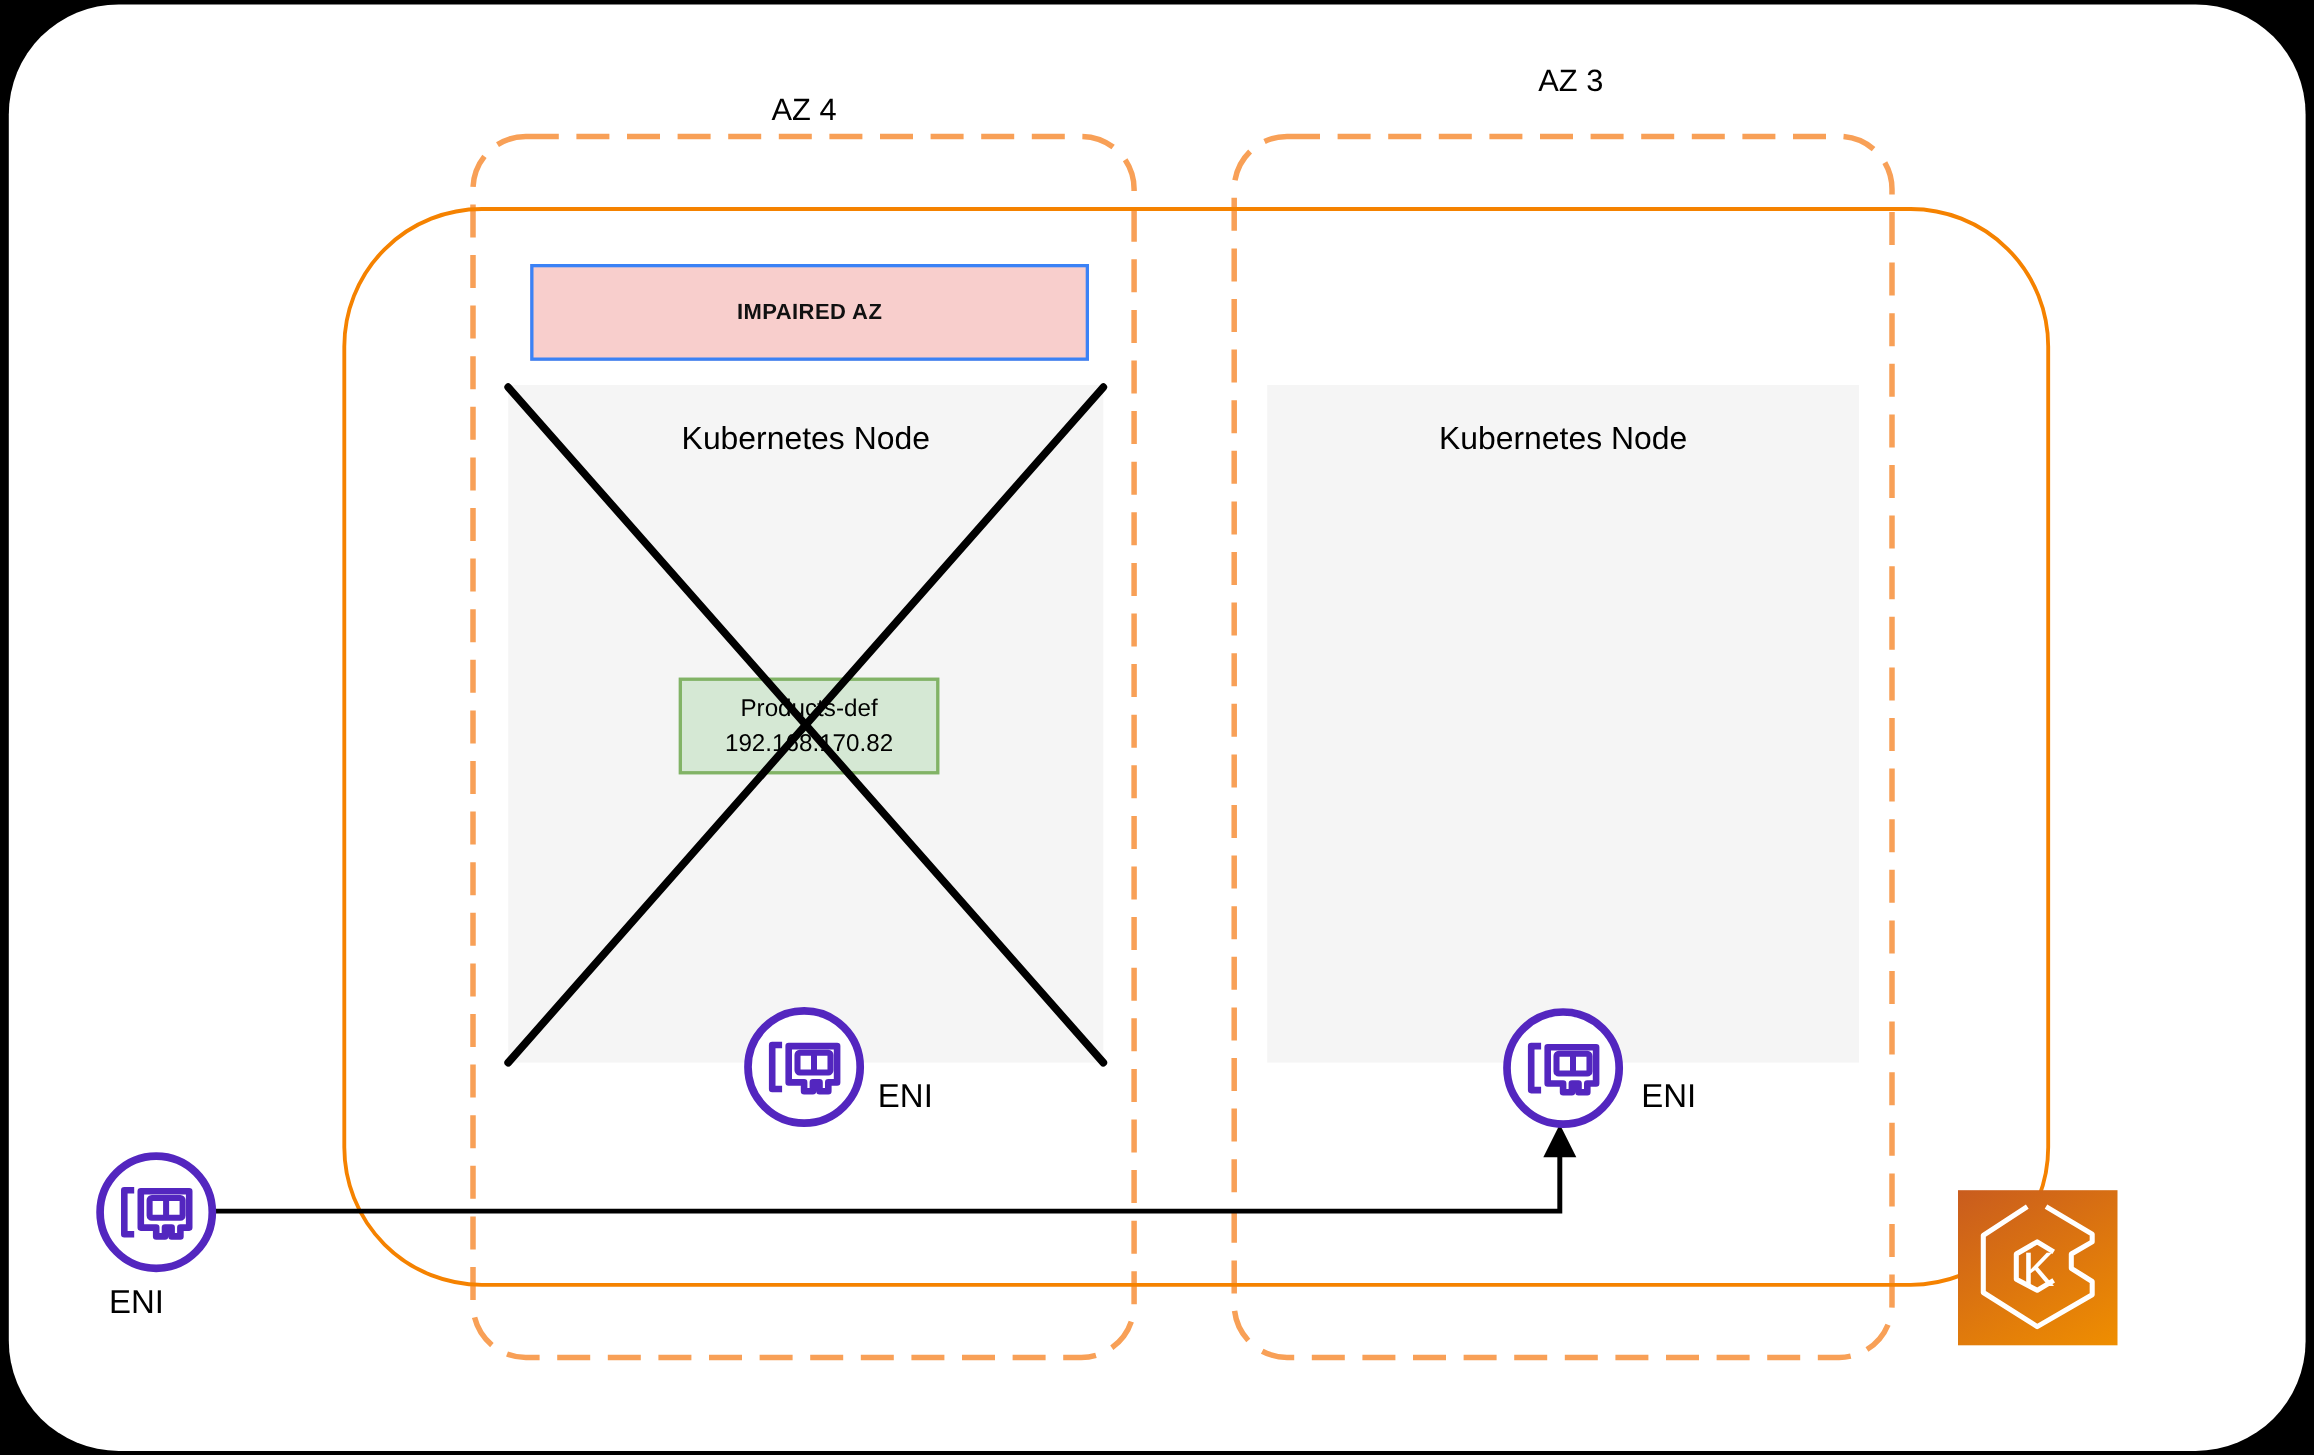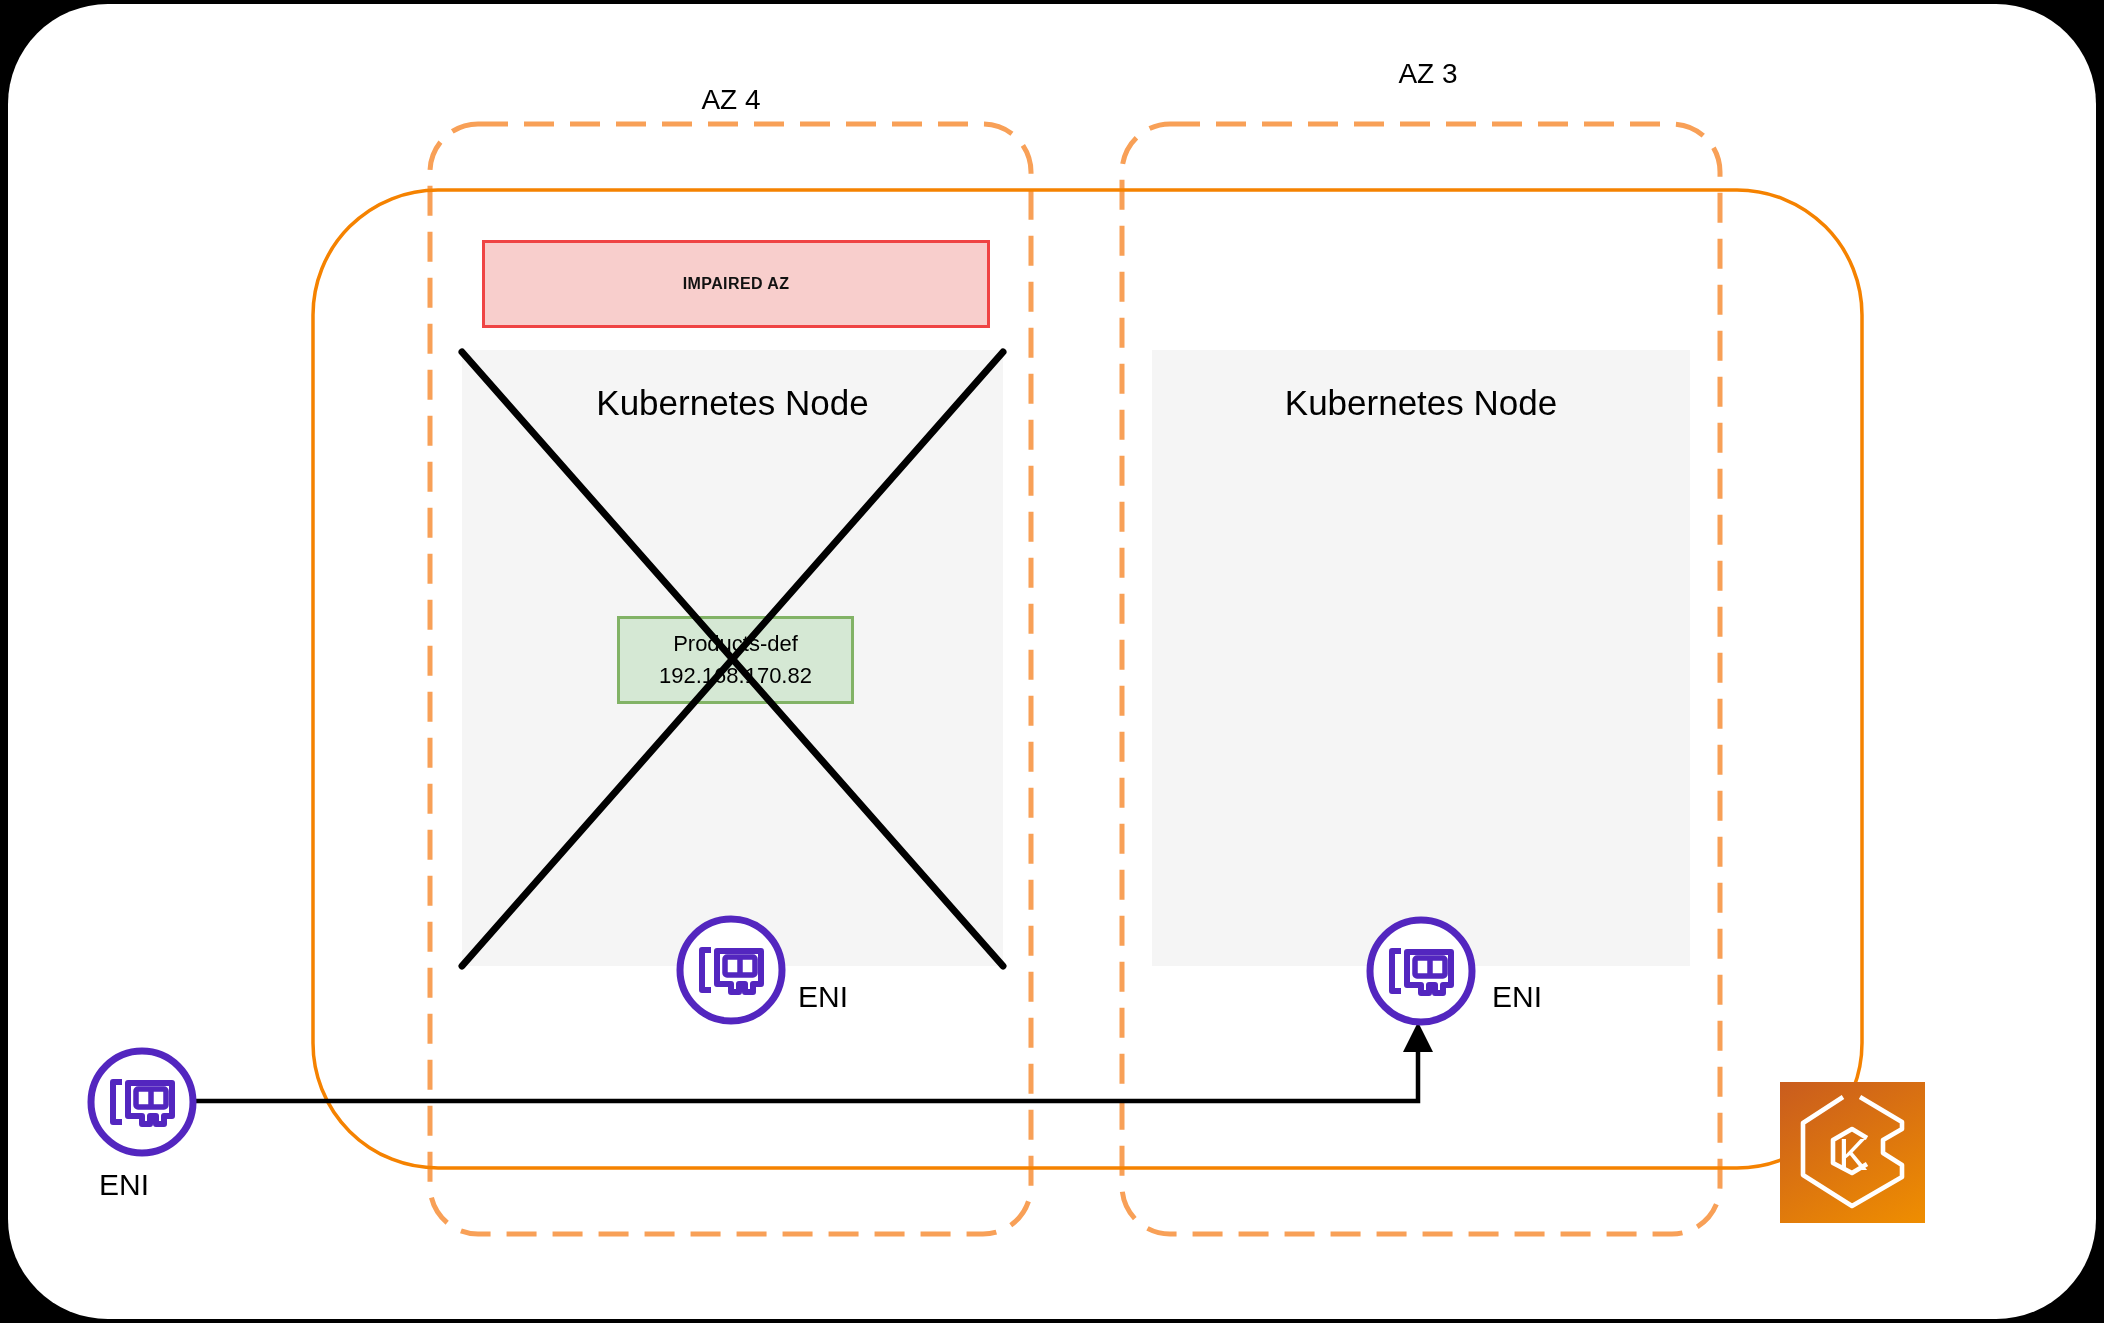--- a/index.html
+++ b/index.html
@@ -4,27 +4,27 @@
 <style>
   html,body{margin:0;padding:0;background:#000;}
   body{width:2104px;height:1323px;position:relative;overflow:hidden;
        font-family:"Liberation Sans", sans-serif;}
   .stage{position:absolute;inset:0;width:2104px;height:1323px;background:#000;}
   .card{position:absolute;left:8px;top:4px;width:2088px;height:1315px;
         background:#ffffff;border-radius:100px;}
   .abs{position:absolute;}
   
   .node-box{background:#F5F5F5;}
-  .impaired-banner{background:#F8CECC;border:3px solid #ef4444;
+  .impaired-banner{background:#F8CECC;border:3px solid #3b82f6;
         display:flex;align-items:center;justify-content:center;
-        font-weight:bold;font-size:16px;letter-spacing:.4px;color:#111;}
+        font-weight:bold;font-size:20px;letter-spacing:.4px;color:#111;}
   .pod-box{background:#D5E8D4;border:3px solid #82B366;
         display:flex;flex-direction:column;align-items:center;justify-content:center;
         font-size:22px;color:#000;line-height:32px;}
-  .node-title{font-size:35px;color:#000;text-align:center;}
+  .node-title{font-size:29px;color:#000;text-align:center;}
   .az-label{font-size:28px;color:#000;text-align:center;}
   .eni-label{font-size:30px;color:#000;}
   
   svg.overlay{position:absolute;left:0;top:0;width:2104px;height:1323px;
         pointer-events:none;}
   .az-dash{fill:none;stroke:#F8A057;stroke-width:5;stroke-dasharray:30 16;}
   .cluster{fill:none;stroke:#F58200;stroke-width:3.5;}
   .xline{stroke:#000;stroke-width:7;stroke-linecap:round;fill:none;}
   .flow{stroke:#000;stroke-width:4.5;fill:none;}
   .flow-head{fill:#000;stroke:none;}

